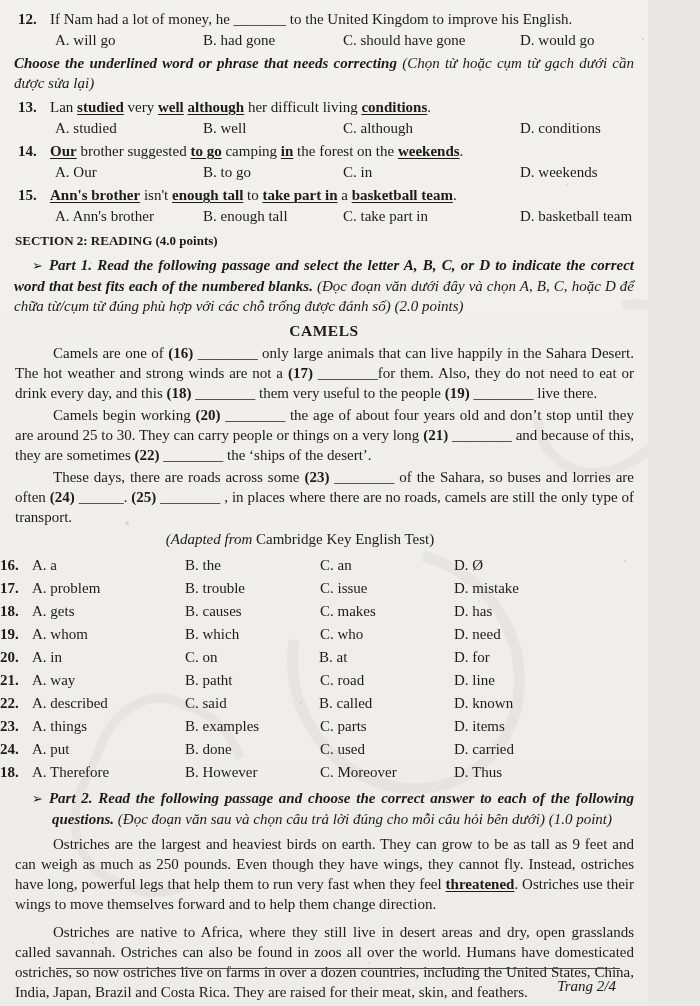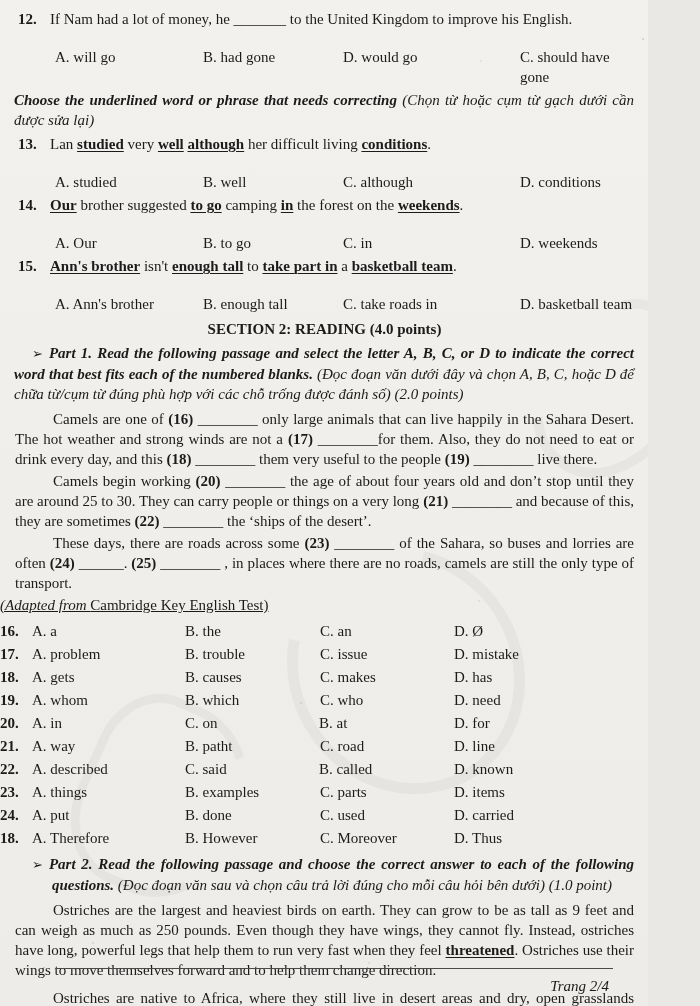--- a/index.html
+++ b/index.html
@@ -12,54 +12,54 @@
     font-size:15px;line-height:20px;
     overflow:hidden;
     box-sizing:border-box;
     padding-top:9px;
   }
   
   .question{margin-bottom:3px;}
   .q-line{display:flex;padding-left:18px;margin-right:12px;}
   .q-num{font-weight:700;width:32px;flex:0 0 32px;}
   .q-text{flex:1;}
-  .opt-row{display:flex;padding-left:55px;margin-right:10px;margin-top:18px;}
+  .opt-row{display:flex;padding-left:55px;margin-right:10px;margin-top:1px;}
   .opt{display:block;}
   .opt:nth-child(1){width:148px;flex:0 0 148px;}
   .opt:nth-child(2){width:140px;flex:0 0 140px;}
   .opt:nth-child(3){width:177px;flex:0 0 177px;}
   .opt:nth-child(4){flex:1;}
   
   .direction{margin:2px 14px 4px;text-align:justify;}
-  .section-h{margin:5px 14px 4px 15px;font-size:15px;font-weight:700;text-align:center;}
+  .section-h{margin:5px 14px 4px 15px;font-size:13px;font-weight:700;}
   .part-h{margin:2px 14px 5px;text-align:justify;}
   .part1{text-indent:18px;}
   .part2{margin-left:52px;text-indent:-20px;margin-right:14px;}
   .arrow{font-style:normal;font-size:13px;padding-right:6px;}
   
   .passage-title{text-align:center;font-weight:700;margin:3px 0 2px;font-size:15.5px;letter-spacing:.5px;}
   .passage{margin:0 14px 2px 15px;text-indent:38px;text-align:justify;}
   .ostrich .passage{margin-bottom:8px;}
-  .src{text-align:left;text-decoration:underline;}
+  .src{text-align:center;}
   .src-camels{margin:0 48px 3px 0;}
   
   .grid{margin-top:5px;margin-bottom:4px;}
   .grid-row{display:flex;margin-right:10px;line-height:23px;}
   .g-num{width:32px;flex:0 0 32px;font-weight:700;}
   .g-a{width:153px;flex:0 0 153px;}
   .g-b{width:135px;flex:0 0 135px;}
   .g-c{width:134px;flex:0 0 134px;}
   .g-d{flex:1;}
   
   .seg-b{font-weight:700;}
   .seg-i{font-style:italic;}
   .seg-bi{font-weight:700;font-style:italic;}
   .seg-bu{font-weight:700;text-decoration:underline;text-decoration-thickness:1px;text-underline-offset:2px;}
   
-  .footer{position:absolute;left:0;right:7px;bottom:10px;padding-left:28px;}
+  .footer{position:absolute;left:0;right:0;bottom:10px;padding-left:28px;}
   .rule{border-top:1.5px solid #4a4a4a;margin:0 28px;}
   .pagenum{text-align:right;margin:7px 32px 0 0;font-style:italic;}
   
   .wm{position:absolute;opacity:.06;pointer-events:none;}
   .wm1{left:545px;top:295px;width:120px;height:170px;border:10px solid #666;border-left-color:transparent;border-radius:45% 55% 50% 50%;transform:rotate(38deg);}
   .wm2{left:290px;top:545px;width:210px;height:230px;border:11px solid #666;border-top-color:transparent;border-radius:50%;transform:rotate(-33deg);}
   .wm3{left:80px;top:700px;width:150px;height:180px;border:9px solid #666;border-right-color:transparent;border-radius:40% 60% 55% 45%;transform:rotate(24deg);}
   .speckles{position:absolute;top:0;left:0;width:2px;height:2px;border-radius:50%;pointer-events:none;
     box-shadow:
       642px 38px 0 0 rgba(40,40,40,.18), 688px 96px 0 1px rgba(40,40,40,.12),
@@ -80,22 +80,22 @@
   <div class="speckles"></div>
 
   <div class="question">
     <div class="q-line">
       <span class="q-num">12.</span>
       <span class="q-text"><span>If Nam had a lot of money, he </span><span>_______</span><span> to the United Kingdom to improve his English.</span></span>
     </div>
     <div class="opt-row">
         <span class="opt">A. will go</span>
         <span class="opt">B. had gone</span>
+        <span class="opt">C. should have gone</span>
         <span class="opt">D. would go</span>
-        <span class="opt">C. should have gone</span>
       </div>
   </div>
 
   <p class="direction"><span class="seg-bi">Choose the underlined word or phrase that needs correcting </span><span class="seg-i">(Chọn từ hoặc cụm từ gạch dưới cần được sửa lại)</span></p>
 
   <div>
       <div class="question">
         <div class="q-line">
           <span class="q-num">13.</span>
           <span class="q-text"><span>Lan </span><span class="seg-bu">studied</span><span> very </span><span class="seg-bu">well</span><span> </span><span class="seg-bu">although</span><span> her difficult living </span><span class="seg-bu">conditions</span><span>.</span></span>
@@ -120,30 +120,31 @@
         </div>
       </div>
       <div class="question">
         <div class="q-line">
           <span class="q-num">15.</span>
           <span class="q-text"><span class="seg-bu">Ann's brother</span><span> isn't </span><span class="seg-bu">enough tall</span><span> to </span><span class="seg-bu">take part in</span><span> a </span><span class="seg-bu">basketball team</span><span>.</span></span>
         </div>
         <div class="opt-row">
           <span class="opt">A. Ann's brother</span>
           <span class="opt">B. enough tall</span>
-          <span class="opt">C. take roads in</span>
+          <span class="opt">C. take part in</span>
           <span class="opt">D. basketball team</span>
         </div>
       </div>
     </div>
 
   <h3 class="section-h">SECTION 2: READING (4.0 points)</h3>
 
   <p class="part-h part1"><span class="arrow">➢</span><span><span class="seg-bi">Part 1. </span><span class="seg-bi">Read the following passage and select the letter A, B, C, or D to indicate the correct word that best fits each of the numbered blanks. </span><span class="seg-i">(Đọc đoạn văn dưới đây và chọn A, B, C, hoặc D để chữa từ/cụm từ đúng phù hợp với các chỗ trống được đánh số) (2.0 points)</span></span></p>
 
+  <h4 class="passage-title">CAMELS</h4>
 
   <div>
       <p class="passage"><span>Camels are one of </span><span class="seg-b">(16)</span><span> ________ only large animals that can live happily in the Sahara Desert. The hot weather and strong winds are not a </span><span class="seg-b">(17)</span><span> ________for them. Also, they do not need to eat or drink every day, and this </span><span class="seg-b">(18)</span><span> ________ them very useful to the people </span><span class="seg-b">(19)</span><span> ________ live there.</span></p>
       <p class="passage"><span>Camels begin working </span><span class="seg-b">(20)</span><span> ________ the age of about four years old and don’t stop until they are around 25 to 30. They can carry people or things on a very long </span><span class="seg-b">(21)</span><span> ________ and because of this, they are sometimes </span><span class="seg-b">(22)</span><span> ________ the ‘ships of the desert’.</span></p>
       <p class="passage"><span>These days, there are roads across some </span><span class="seg-b">(23)</span><span> ________ of the Sahara, so buses and lorries are often </span><span class="seg-b">(24)</span><span> ______. </span><span class="seg-b">(25)</span><span> ________ , in places where there are no roads, camels are still the only type of transport.</span></p>
     </div>
   <p class="src src-camels"><span class="seg-i">(Adapted from </span><span>Cambridge Key English Test)</span></p>
 
   <div class="grid">
       <div class="grid-row">

